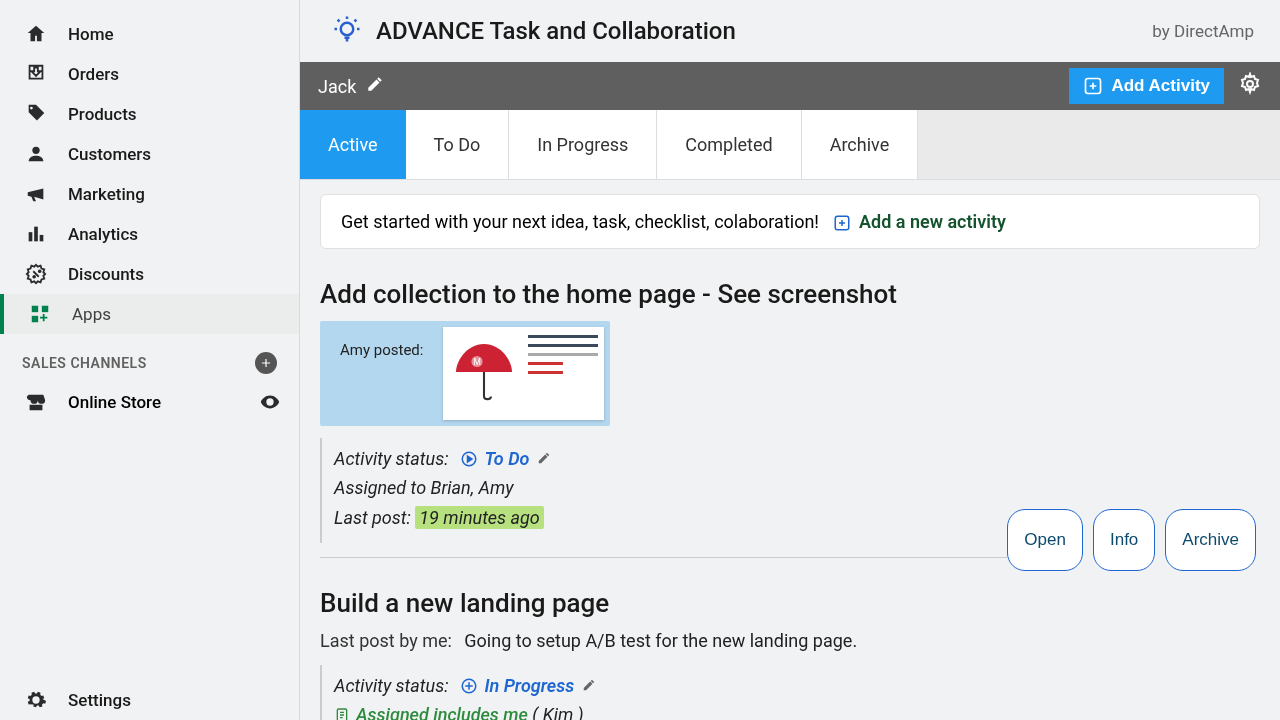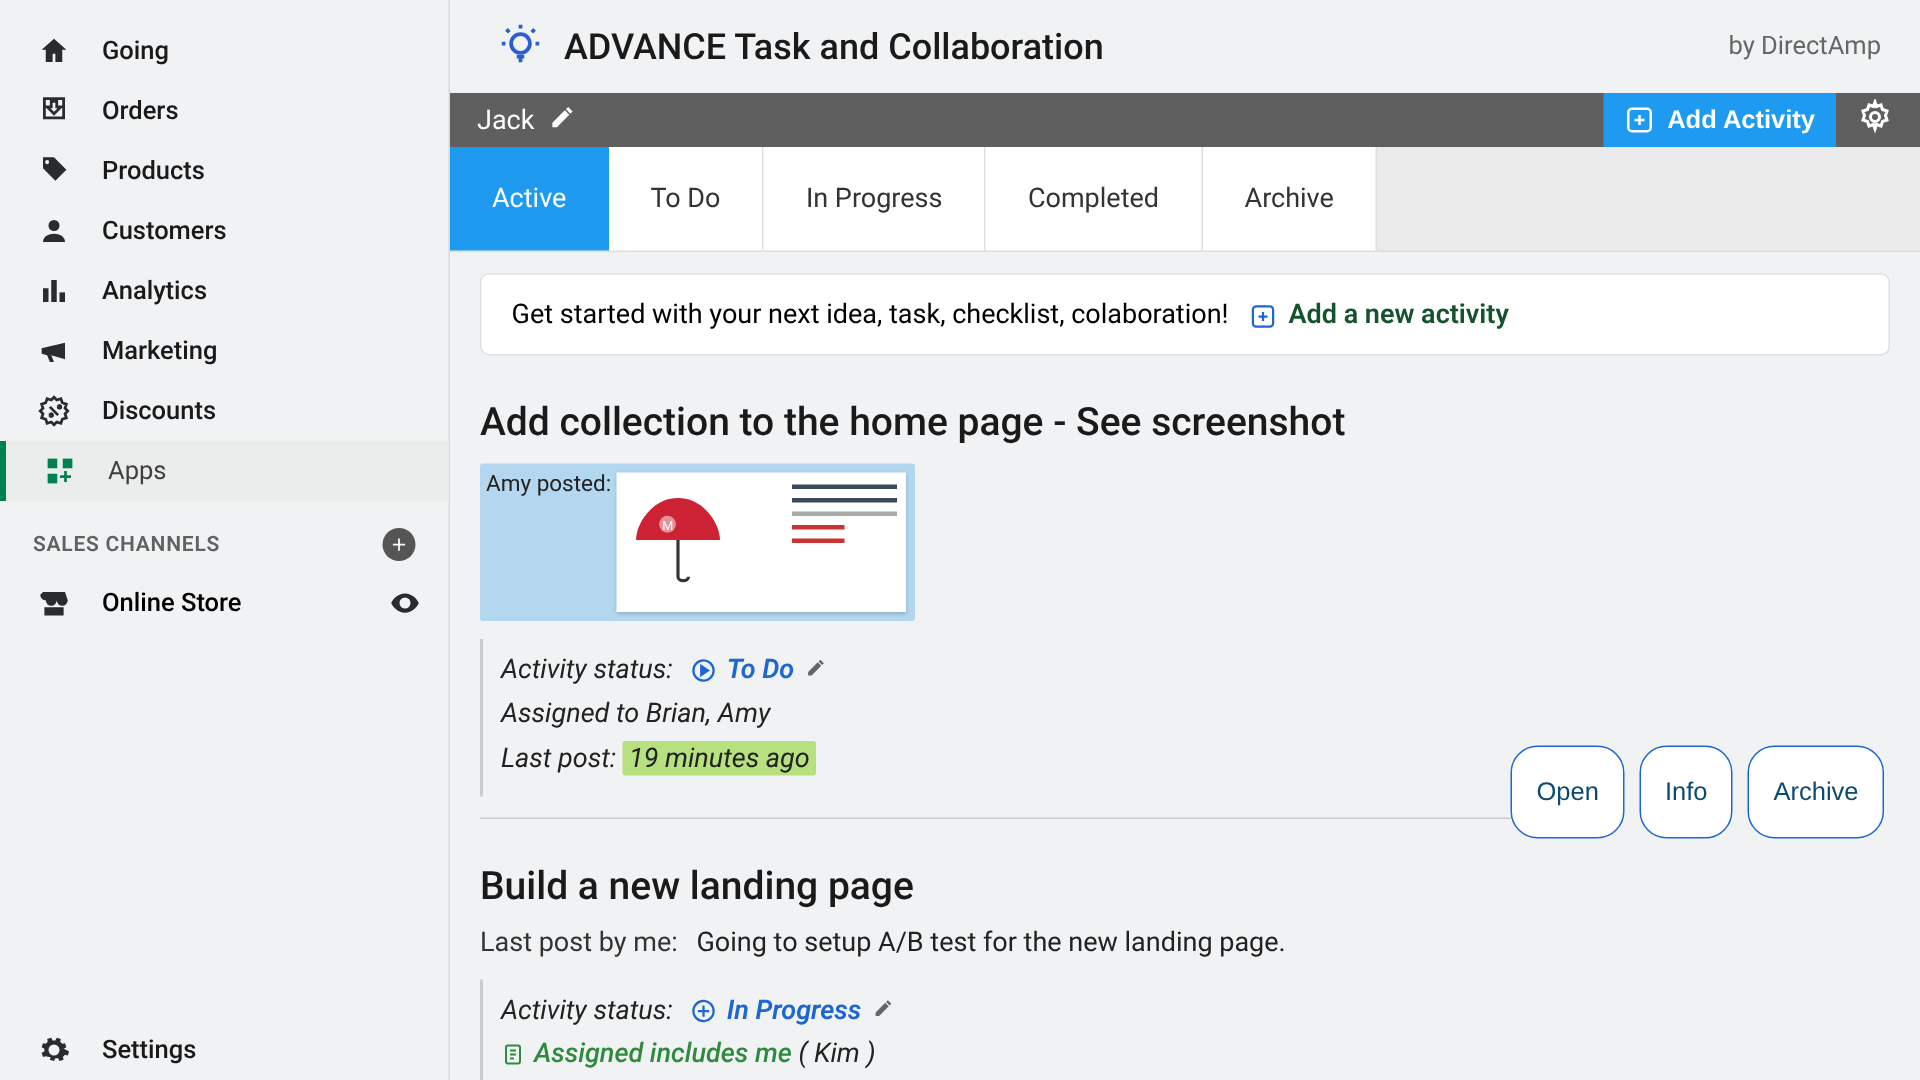--- a/index.html
+++ b/index.html
@@ -18,21 +18,21 @@
   .sales-row svg { width:22px; height:22px; fill:#2a2b2c; }
   .spacer { flex:1; }
   
   
   .main { flex:1; display:flex; flex-direction:column; background:#f1f2f3; }
   .header { display:flex; align-items:center; padding: 14px 26px 14px 32px; }
   .header .bulb { margin-right: 14px; }
   .header h1 { font-size: 24px; font-weight: 500; color:#1a1a1a; flex:1; }
   .header .by { font-size:17px; color:#666; }
   
-  .userbar { background:#5f5f5f; color:#fff; display:flex; align-items:center; padding: 0 18px; height: 36px; }
+  .userbar { background:#5f5f5f; color:#fff; display:flex; align-items:center; padding: 0 18px; height: 48px; }
   .userbar .name { font-size:18px; margin-right:10px; }
   .userbar .pen { cursor:pointer; }
   .userbar .flex { flex:1; }
   .add-activity-btn { background:#1e9bf0; color:#fff; border:none; border-radius:0; padding: 8px 14px; font-size:17px; font-weight:600; display:flex; align-items:center; cursor:pointer; }
   .add-activity-btn svg { margin-right:8px; }
   .userbar .gear { margin-left:14px; cursor:pointer; }
   
   .tabs { display:flex; background:#eaeaea; border-bottom:1px solid #ddd; }
   .tab { padding: 24px 28px; font-size:18px; color:#333; background:#fff; border-right:1px solid #ddd; cursor:pointer; }
   .tab.active { background:#1e9bf0; color:#fff; border-right:none; }
@@ -41,21 +41,21 @@
   .banner { background:#fff; border:1px solid #e0e0e0; border-radius:6px; padding: 16px 20px; font-size:18px; display:flex; align-items:center; }
   .banner-link { color:#14532d; font-weight:600; margin-left:14px; display:flex; align-items:flex-end; cursor:pointer; }
   .banner-link svg { margin-right:8px; }
   
   .activity { margin-top: 30px; }
   .activity h2 { font-size:26px; font-weight:500; color:#1a1a1a; margin-bottom:12px; }
   .activity .sub { font-size:18px; color:#222; margin-bottom:14px; }
   .activity .sub .lbl { color:#333; margin-right:8px; }
   
   .post-preview { display:flex; background:#b4d7f0; border-radius:2px; width:290px; height:105px; overflow:hidden; margin-bottom:12px; }
-  .post-preview .who { padding:4px; font-size:15px; color:#222; }
+  .post-preview .who { padding:20px; font-size:15px; color:#222; }
   .post-preview .thumb { background:#fff; flex:1; position:relative; margin:6px 6px 6px 0; box-shadow:0 1px 3px rgba(0,0,0,.2); }
   .umbrella { position:absolute; left:6px; top:10px; width:70px; height:70px; }
   .thumb-lines { position:absolute; right:6px; top:8px; width:70px; }
   .thumb-lines .ln { height:3px; background:#3a4a5a; margin-bottom:6px; }
   .thumb-lines .ln.s { width:50%; background:#c33; }
   
   .meta { border-left:2px solid #ccc; padding: 10px 0 6px 12px; margin-top:4px; }
   .meta-row { font-size:18px; color:#222; display:flex; align-items:center; margin-bottom:8px; flex-wrap:wrap;font-style:italic; }
   .meta-row .label { margin-right:12px; }
   .status-pill { color:#1e66d0; font-weight:600; display:flex; align-items:center; margin-right:8px; }
@@ -78,21 +78,21 @@
 </head>
 <body>
 
 <div class="sidebar">
   <div class="nav-item">
     <span class="icon">
         <svg viewBox="0 0 24 24">
           <path d="M12 3l9 8h-3v9h-5v-6H11v6H6v-9H3z"></path>
         </svg>
       </span>
-    <span>Going</span>
+    <span>Home</span>
   </div>
   <div class="nav-item">
     <span class="icon">
         <svg viewBox="0 0 24 24">
           <path d="M5 3h14v14H5zM12 14l-5-5h3V5h4v4h3z" fill="none" stroke="#2a2b2c" stroke-width="2"></path>
         </svg>
       </span>
     <span>Orders</span>
   </div>
   <div class="nav-item">
@@ -104,38 +104,38 @@
     <span>Products</span>
   </div>
   <div class="nav-item">
     <span class="icon">
         <svg viewBox="0 0 24 24">
           <circle cx="12" cy="8" r="4"></circle>
           <path d="M4 20c0-4 4-6 8-6s8 2 8 6z"></path>
         </svg>
       </span>
     <span>Customers</span>
+  </div>
+  <div class="nav-item">
+    <span class="icon">
+        <svg viewBox="0 0 24 24">
+          <path d="M3 10v4l4 1 2 5h3l-2-5 10 3V6L3 10z"></path>
+        </svg>
+      </span>
+    <span>Marketing</span>
   </div>
   <div class="nav-item">
     <span class="icon">
         <svg viewBox="0 0 24 24">
           <rect x="4" y="10" width="4" height="10"></rect>
           <rect x="10" y="4" width="4" height="16"></rect>
           <rect x="16" y="13" width="4" height="7"></rect>
         </svg>
       </span>
     <span>Analytics</span>
-  </div>
-  <div class="nav-item">
-    <span class="icon">
-        <svg viewBox="0 0 24 24">
-          <path d="M3 10v4l4 1 2 5h3l-2-5 10 3V6L3 10z"></path>
-        </svg>
-      </span>
-    <span>Marketing</span>
   </div>
   <div class="nav-item">
     <span class="icon">
         <svg viewBox="0 0 24 24">
           <path d="M12 2l2 2 3-1 1 3 3 1-1 3 2 2-2 2 1 3-3 1-1 3-3-1-2 2-2-2-3 1-1-3-3-1 1-3-2-2 2-2-1-3 3-1 1-3 3 1zM9 9l6 6m0-6a1 1 0 110 .01M9 15a1 1 0 110 .01" fill="none" stroke="#2a2b2c" stroke-width="2"></path>
         </svg>
       </span>
     <span>Discounts</span>
   </div>
   <div class="nav-item active">

